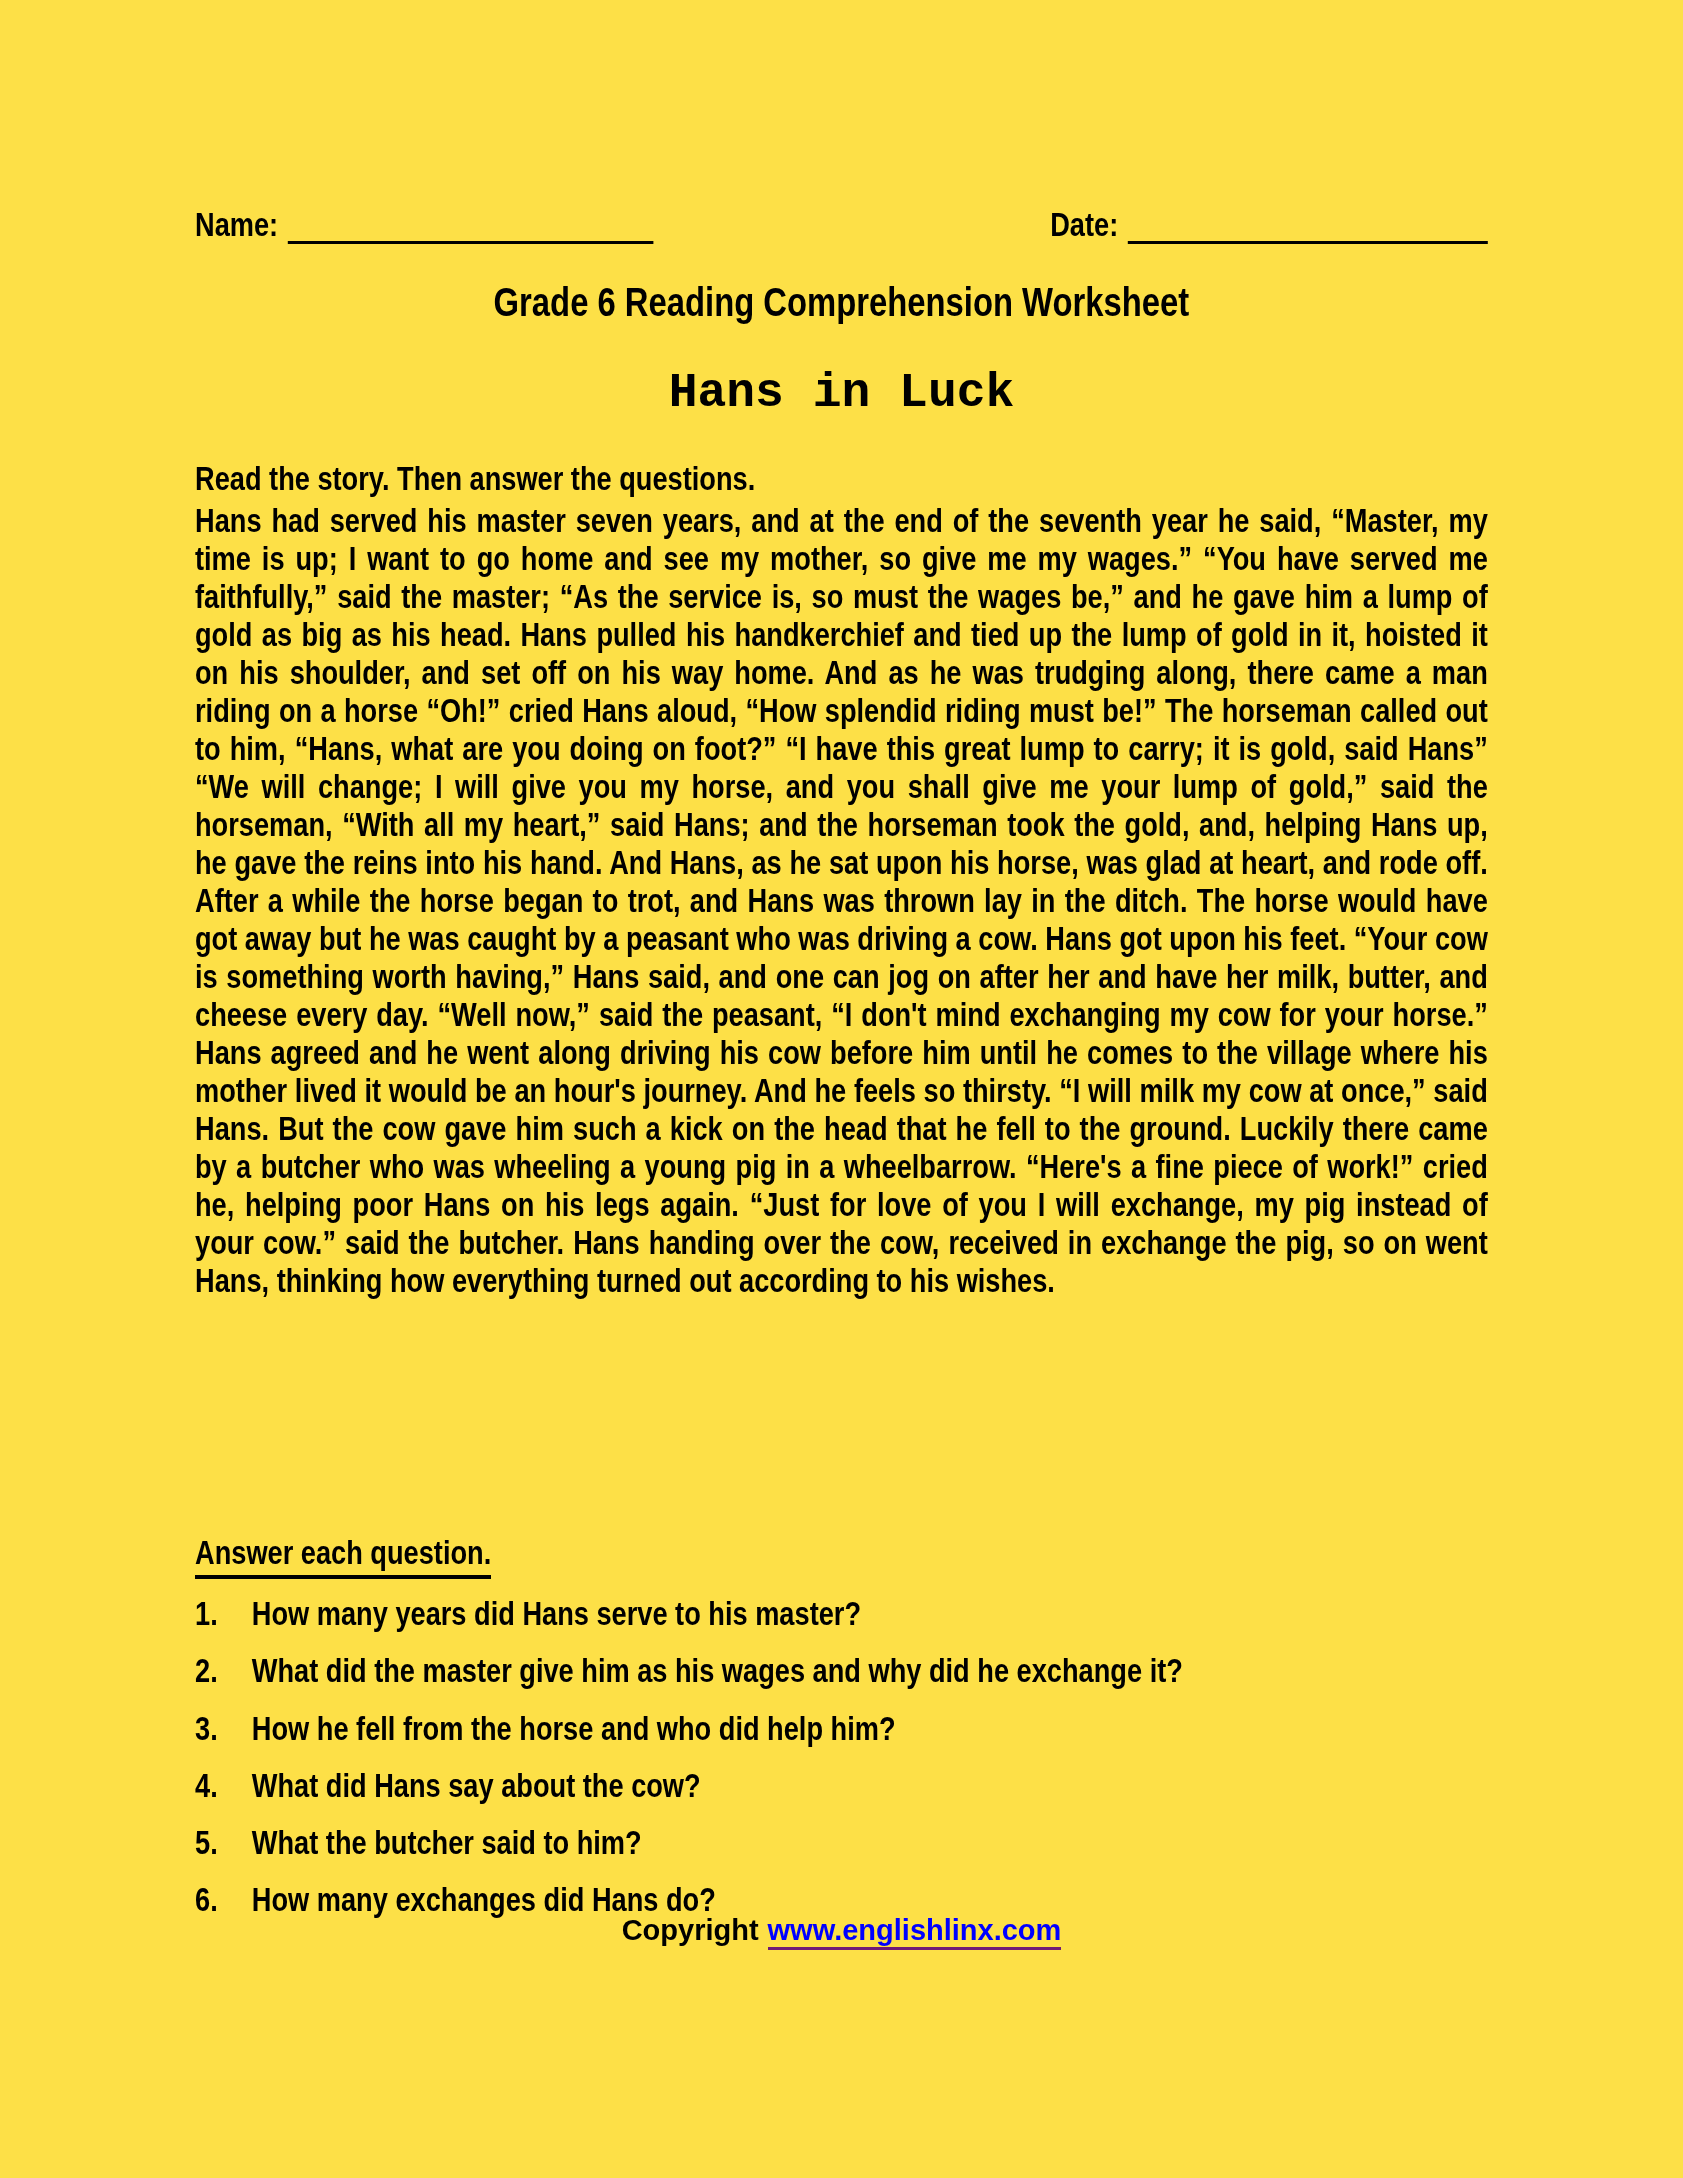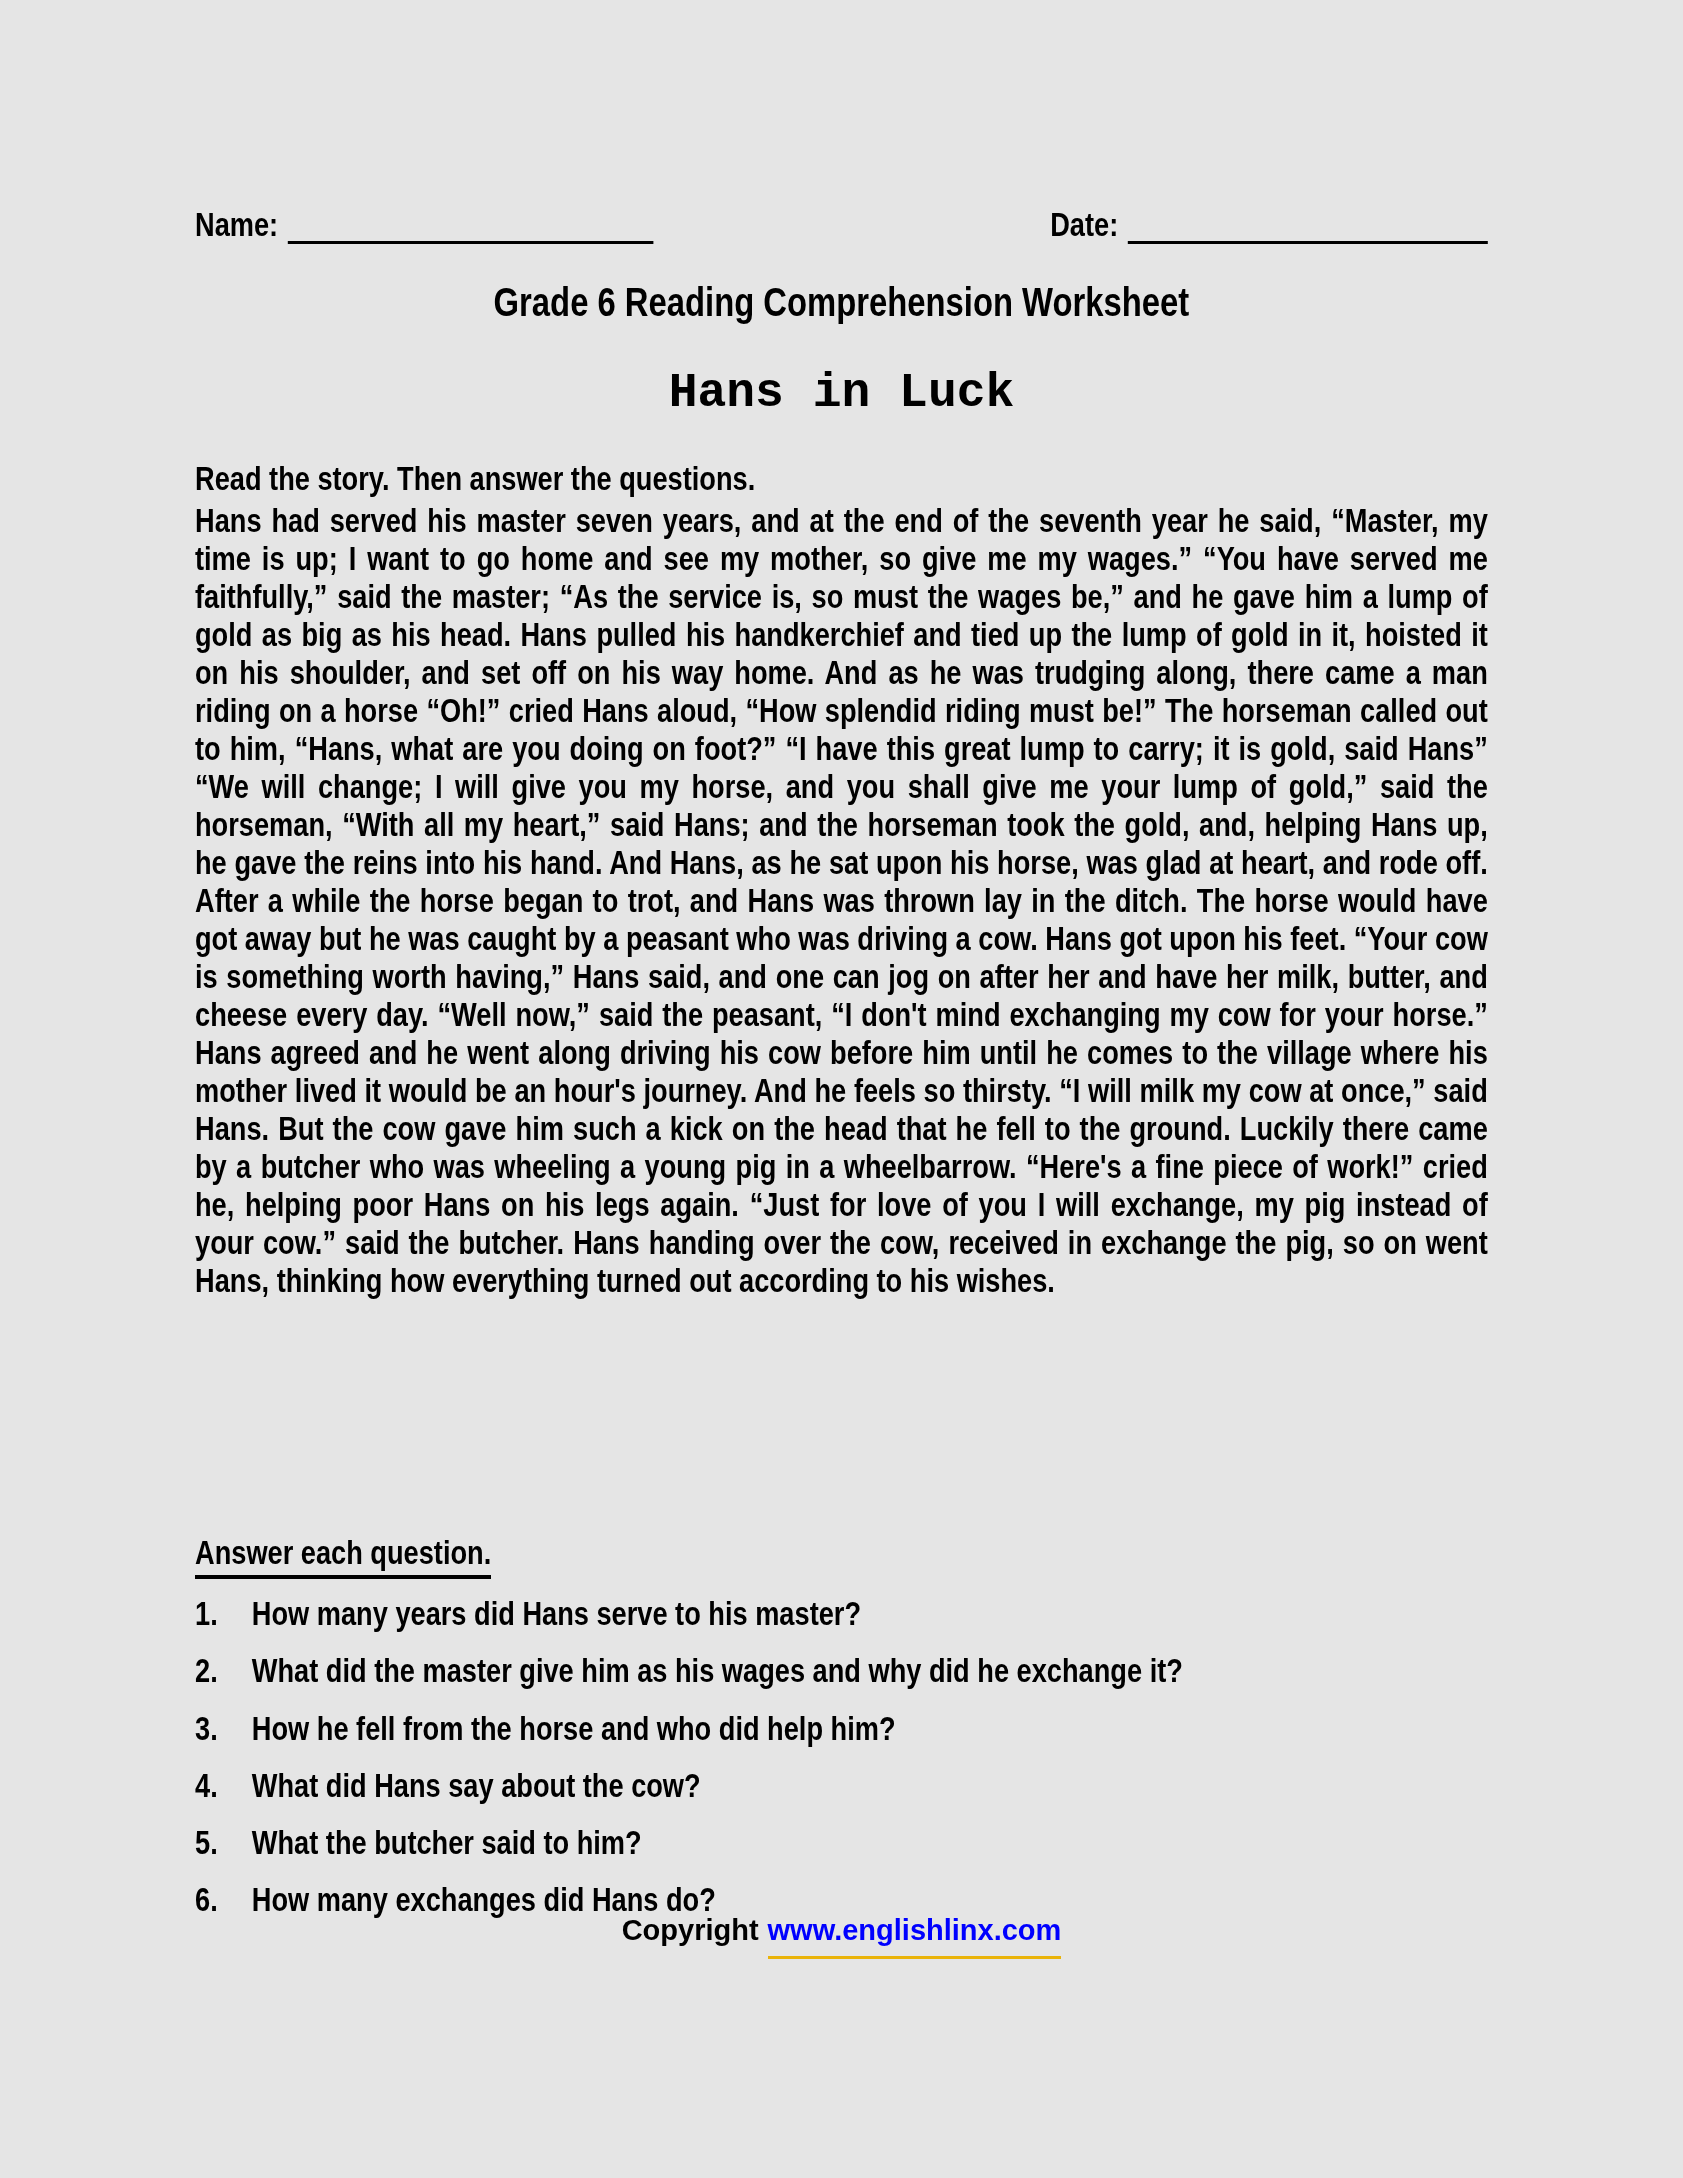--- a/index.html
+++ b/index.html
@@ -12,21 +12,21 @@
     height: 2178px;
     position: relative;
     font-family: "Liberation Sans", sans-serif;
     font-weight: bold;
     color: #000000;
     overflow: hidden;
   }
   .page {
     position: absolute;
     inset: 0;
-    background: #e5e5e5;
+    background: #fde047;
   }
   .content {
     position: absolute;
     left: 195px;
     top: 0;
     width: 1293px;
     height: 2178px;
   }
   
   .condense {
@@ -116,22 +116,22 @@
     position: absolute;
     top: 1913px;
     width: 100%;
     text-align: center;
     font-size: 29px;
     line-height: 34px;
   }
   .footer-link {
     color: #0000ff;
     text-decoration: none;
-    border-bottom: 3px solid #eab308;
-    padding-bottom: 10px;
+    border-bottom: 3px solid #701a75;
+    padding-bottom: 1px;
     margin-left: 9px;
     cursor: pointer;
   }
 </style>
 </head>
 <body>
 
 <div class="page">
   <div class="content">
 

